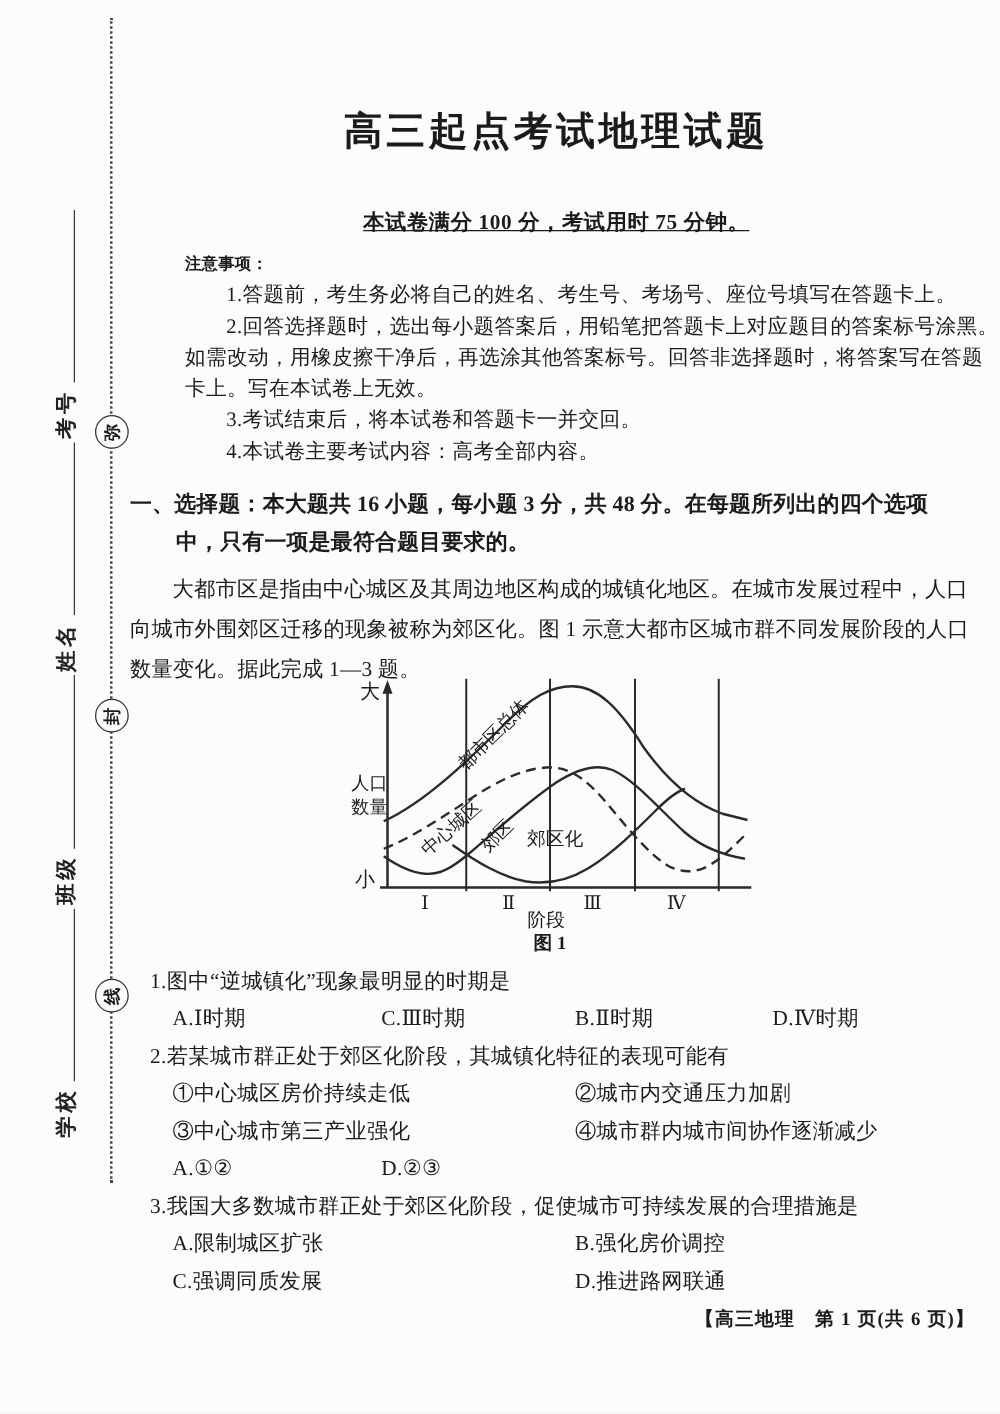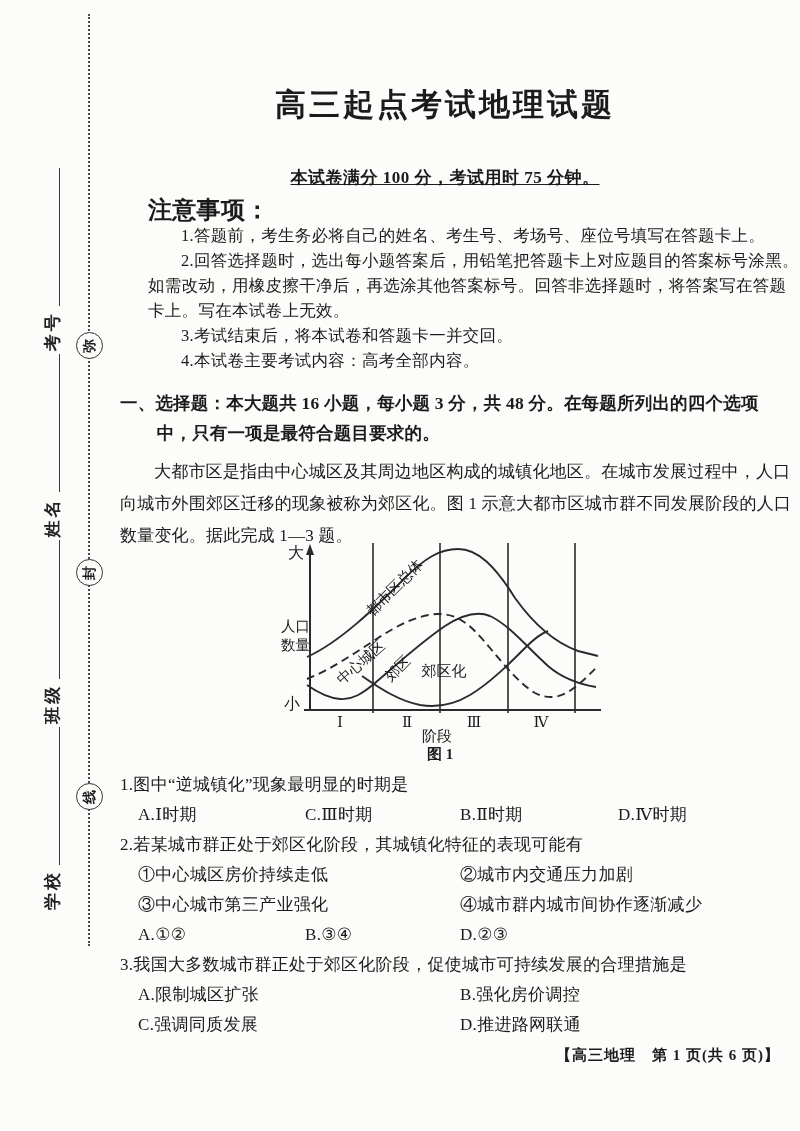--- a/index.html
+++ b/index.html
@@ -35,24 +35,24 @@
     position:absolute; left:110px; top:84px; width:670px; text-align:center;
     font-family:"Liberation Sans","DejaVu Sans",sans-serif;
     font-size:31px; font-weight:bold; letter-spacing:3px;
   }
   .subtitle {
     position:absolute; left:110px; top:166px; width:670px; text-align:center;
     font-size:17px; font-weight:bold; letter-spacing:0.5px;text-decoration:underline;
   }
   
   .notice { position:absolute; left:148px; top:198px; width:652px; font-size:16.5px; line-height:25px; letter-spacing:0.3px; }
-  .notice-heading { font-weight:bold; font-size:24px; }
+  .notice-heading { font-weight:bold; font-size:13px; }
   .notice p { text-indent:2em; }
   
-  .section { position:absolute; left:120px; top:388px; width:672px; }
+  .section { position:absolute; left:104px; top:388px; width:672px; }
   .section-heading {
     font-size:17.5px; font-weight:bold; line-height:30px; letter-spacing:0.2px;
     padding-left:2.1em; text-indent:-2.1em;
   }
   .passage { margin-top:8px; font-size:17px; line-height:32px; text-indent:2em; letter-spacing:0.2px; }
   
   .chart { position:absolute; left:268px; top:536px; }
   .chart text { font-family:"Liberation Serif","DejaVu Serif",serif; fill:#1b1b1b; }
   .chart .ax { stroke:#2a2a2a; stroke-width:2; fill:none; }
   .chart .grid { stroke:#2a2a2a; stroke-width:1.6; }
@@ -168,21 +168,20 @@
       <div class="optrow2">
         <span>①中心城区房价持续走低</span>
         <span>②城市内交通压力加剧</span>
       </div>
       <div class="optrow2">
         <span>③中心城市第三产业强化</span>
         <span>④城市群内城市间协作逐渐减少</span>
       </div>
       <div class="optrow4">
         <span><span>A.</span><span>①②</span></span>
-        <span><span>B.</span><span>③④</span></span>
         <span><span>D.</span><span>②③</span></span>
       </div>
     </div>
 
     <div>
       <div>
         <span>3.</span><span>我国大多数城市群正处于郊区化阶段，促使城市可持续发展的合理措施是</span>
       </div>
       <div class="optrow2">
         <span><span>A.</span><span>限制城区扩张</span></span>

